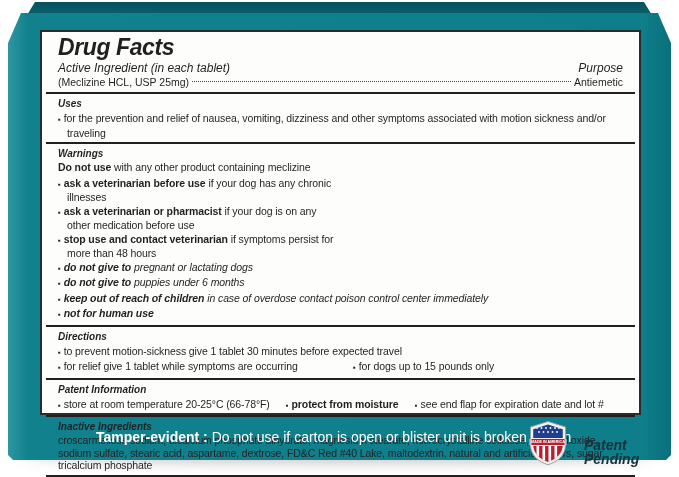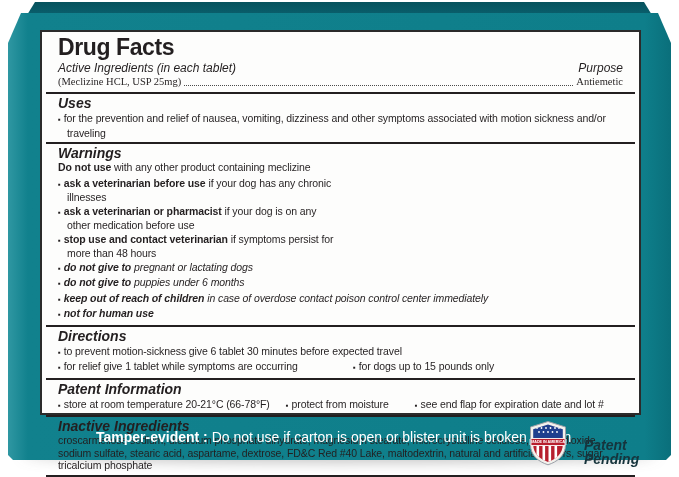--- a/index.html
+++ b/index.html
@@ -14,40 +14,40 @@
     background:rgba(70,70,70,.35);filter:blur(7px);border-radius:50%;}
   .box-flap{position:absolute;left:8px;top:2px;width:663px;height:44px;
     background:linear-gradient(180deg,#07525d 0%,#0a6270 35%,#0c6d7a 100%);
     clip-path:polygon(27px 0,636px 0,663px 44px,0 44px);}
   .box-face{position:absolute;left:8px;top:13px;width:663px;height:447px;
     background:linear-gradient(90deg,#2f97a2 0%,#11818d 3%,#0e7e8a 96%,#0a6f7b 100%);
     clip-path:polygon(0 30px,13px 0,650px 0,663px 30px,663px 442px,658px 447px,5px 447px,0 442px);}
   
   .label{position:absolute;left:40px;top:30px;width:601px;height:385px;box-sizing:border-box;
     background:#fdfdfc;border:2px solid #2b2b2b;padding:2px 16px 4px 16px;}
-  .df-title{font-size:23px;font-weight:700;letter-spacing:-.4px;line-height:25px;margin-top:1px;}
+  .df-title{font-size:23px;font-weight:700;font-style:italic;letter-spacing:-.4px;line-height:25px;margin-top:1px;}
   .ai-row{display:flex;justify-content:space-between;font-style:italic;font-size:12px;line-height:14px;margin-top:1px;}
-  .leader-row{display:flex;align-items:flex-end;font-size:10.5px;line-height:12px;margin-top:1px;font-family:Liberation Serif, serif;}
+  .leader-row{display:flex;align-items:center;font-size:10.5px;line-height:12px;margin-top:1px;}
   .leader{flex:1;border-bottom:1.5px dotted #4a4a4a;margin:0 3px 2px 3px;height:0;}
   .rule{border-top:2px solid #231f20;margin:3px -12px 2px -12px;}
   .rule.thick{border-top-width:2.5px;margin-top:4px;}
-  .sec-h{font-size:14px;font-weight:700;font-style:italic;line-height:15px;margin-top:1px;}
+  .sec-h{font-size:10px;font-weight:700;font-style:italic;line-height:15px;margin-top:1px;}
   .t{font-size:10.5px;line-height:12.5px;letter-spacing:-.1px;}
   .li{padding-left:9px;text-indent:-9px;margin-top:1px;}
   .li::before{content:"\25AA";font-size:8px;margin-right:3px;}
   .b{font-weight:700;}
   .cols{display:flex;margin-top:2px;flex-direction:column;}
   .col-l{width:280px;margin-right:6px;}
   .col-r{flex:1;font-style:italic;}
   .drow{display:flex;align-items:center;}
   .dl{width:280px;margin-right:6px;}
   .orow{display:flex;}
   .orow .li{margin-right:16px;}
   .orow .li:first-child{min-width:188px;}
-  .orow .li:nth-child(2){min-width:104px;}
+  .orow .li:nth-child(2){min-width:104px;font-weight:bold;}
   .foot{display:flex;justify-content:flex-end;align-items:flex-start;margin-top:2px;}
   .foot-r{text-align:right;}
   .phone{font-weight:700;font-size:12px;margin-left:6px;}
   .site{font-size:10.5px;margin-left:6px;font-weight:400;}
   .foot .t{letter-spacing:0;}
   
   .tamper{position:absolute;left:96px;top:430px;color:#ffffff;font-size:14px;line-height:14px;}
   .badge{position:absolute;left:527px;top:420px;}
   .patent{position:absolute;left:584px;top:438px;color:#16343c;font-size:14px;font-weight:700;font-style:italic;line-height:14px;}
 </style>
@@ -55,21 +55,21 @@
 <body>
 
 <div class="box-shadow"></div>
 <div class="box-flap"></div>
 <div class="box-face"></div>
 
 <div class="label">
   <div class="df-title">Drug Facts</div>
 
   <div class="ai-row">
-    <span>Active Ingredients (in each tablet)</span>
+    <span>Active Ingredient (in each tablet)</span>
     <span>Purpose</span>
   </div>
   <div class="leader-row">
     <span>(Meclizine HCL, USP 25mg)</span>
     <span class="leader"></span>
     <span>Antiemetic</span>
   </div>
 
   <div class="rule thick"></div>
 
@@ -90,31 +90,31 @@
       <div class="t li"><span class="b">do not give to</span><span> pregnant or lactating dogs</span></div>
       <div class="t li"><span class="b">do not give to</span><span> puppies under 6 months</span></div>
       <div class="t li"><span class="b">keep out of reach of children</span><span> in case of overdose contact poison control center immediately</span></div>
       <div class="t li"><span class="b">not for human use</span><span></span></div>
     </div>
   </div>
 
   <div class="rule"></div>
 
   <div class="sec-h">Directions</div>
-  <div class="t li">to prevent motion-sickness give 6 tablet 30 minutes before expected travel</div>
+  <div class="t li">to prevent motion-sickness give 1 tablet 30 minutes before expected travel</div>
   <div class="drow">
     <div class="t li dl">for relief give 1 tablet while symptoms are occurring</div>
     <div class="t li">for dogs up to 15 pounds only</div>
   </div>
 
   <div class="rule"></div>
 
   <div class="sec-h">Patent Information</div>
   <div class="orow">
-    <div class="t li">store at room temperature 20-21°C (66-78°F)</div>
+    <div class="t li">store at room temperature 20-25°C (66-78°F)</div>
     <div class="t li">protect from moisture</div>
     <div class="t li">see end flap for expiration date and lot #</div>
   </div>
 
   <div class="rule"></div>
 
   <div class="sec-h">Inactive Ingredients</div>
   <div class="t">croscarmellose sodium, dicalcium phosphate dihydrate, magnesium stearate, microcrystalline cellulose, silicon dioxide, sodium sulfate, stearic acid, aspartame, dextrose, FD&amp;C Red #40 Lake, maltodextrin, natural and artificial flavors, sugar, tricalcium phosphate</div>
 
   <div class="rule"></div>

